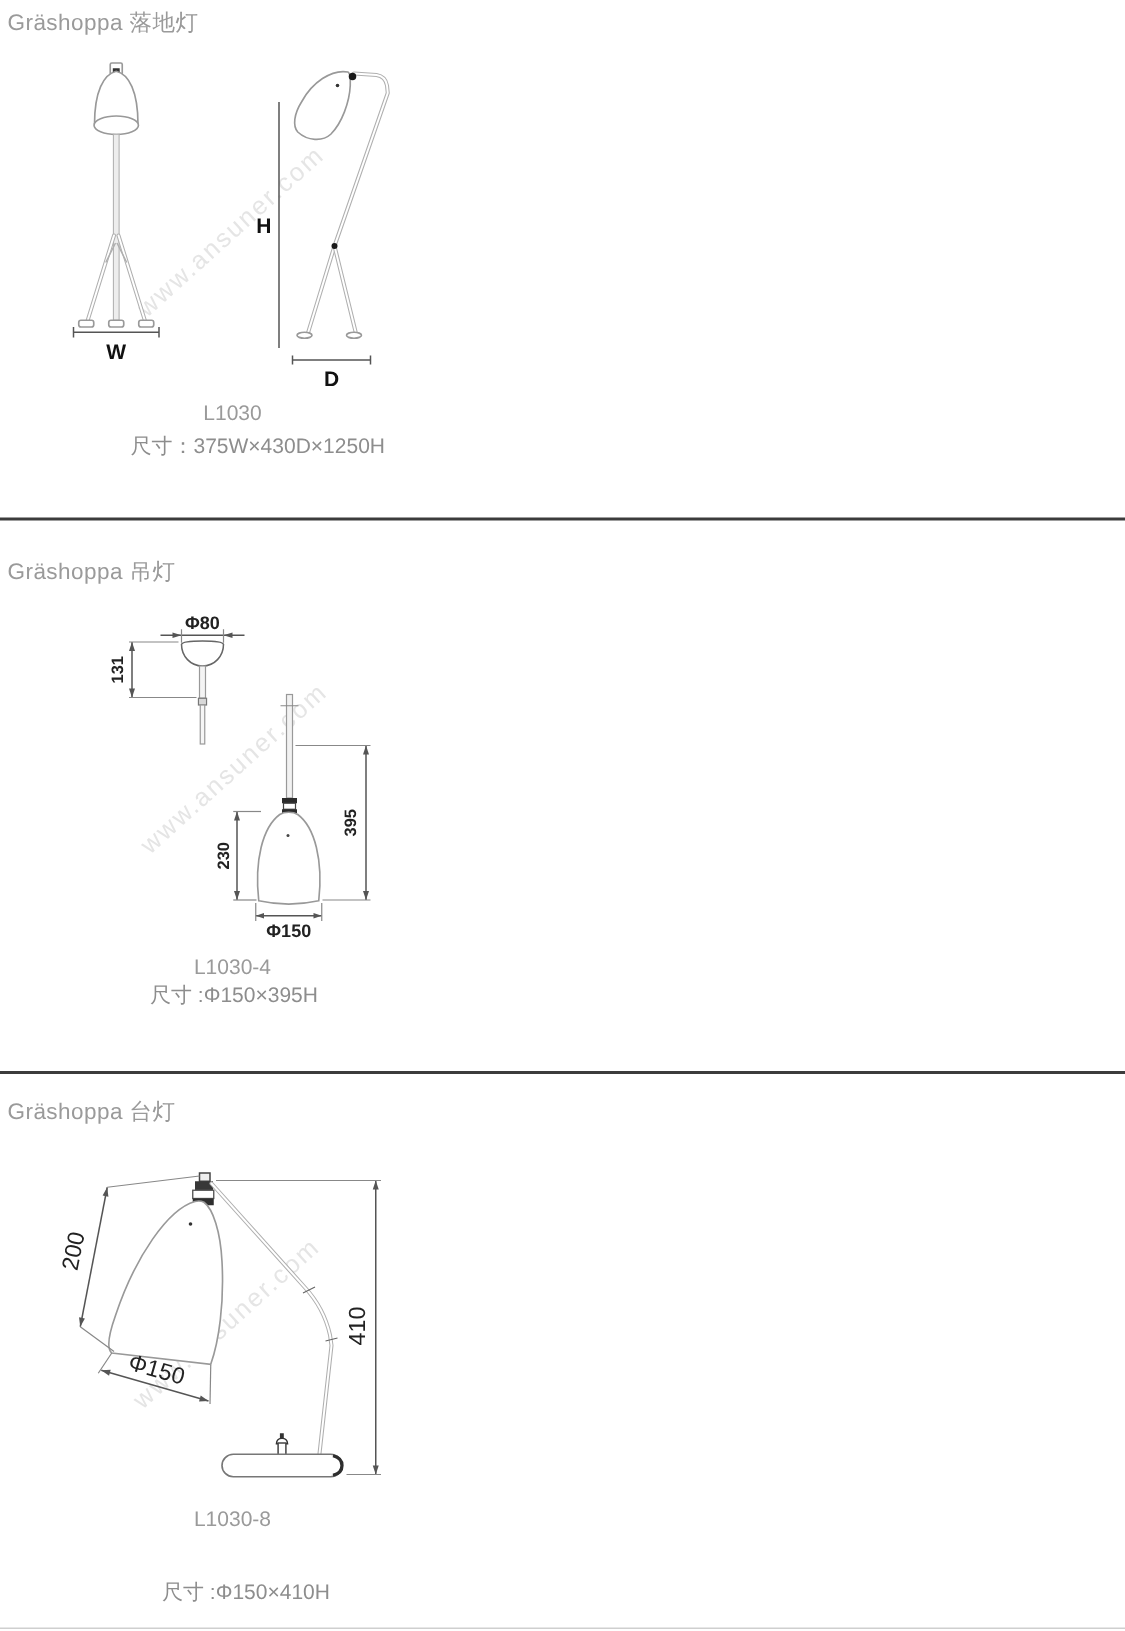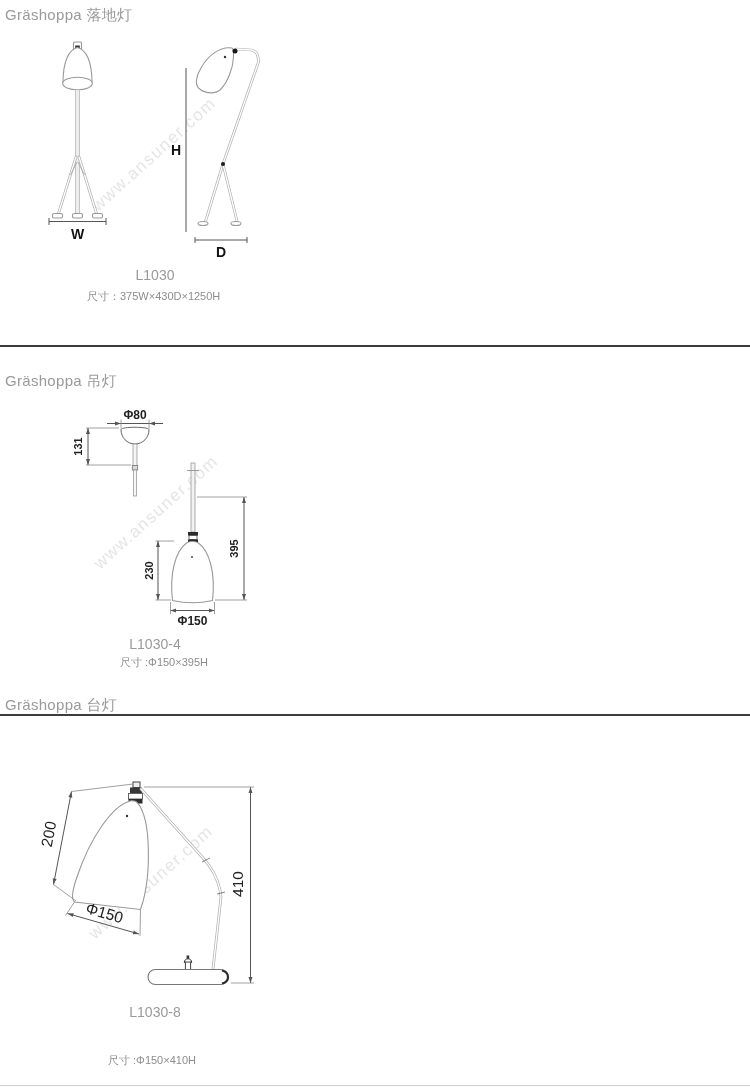--- a/index.html
+++ b/index.html
@@ -1,21 +1,21 @@
 <!DOCTYPE html>
 <html><head>
 <meta charset="utf-8">
 <style>
   * { margin:0; padding:0; box-sizing:border-box; }
   html,body { background:#ffffff; }
   .page { position:relative; width:750px; height:1087px; background:#fff; overflow:hidden;
           font-family:"Liberation Sans", sans-serif;padding-left:14px; }
   .section-title { position:absolute; left:5px; font-size:15px; color:#9a9a9a; letter-spacing:.3px; }
   .model { position:absolute; left:75px; width:160px; text-align:center; font-size:14px; color:#9a9a9a; }
-  .size  { position:absolute; font-size:11px; color:#8d8d8d; }
+  .size  { position:absolute; font-size:14px; color:#8d8d8d; }
   .divider { position:absolute; left:0; width:750px; height:2px; background:#3c3c3c; }
   .bottom-rule { position:absolute; left:0; width:750px; height:1px; background:#cfcfcf; }
   svg { position:absolute; display:block; }
   svg text { font-family:"Liberation Sans", sans-serif; }
   .dim-big { font-size:14px; font-weight:bold; fill:#111; }
   .dim-sm  { font-size:11px; font-weight:600; fill:#222; }
   .dim-md  { font-size:12px; font-weight:600; fill:#222; }
   .dim-lg  { font-size:15.5px; fill:#222; }
   .wm { font-size:17px; fill:#e5e5e5; letter-spacing:1.5px; }
   .dimline { stroke:#555; stroke-width:1; fill:none; }
@@ -146,25 +146,25 @@
         <polygon points="244,497 242,503 246,503" class="arrow"></polygon>
         <polygon points="244,600 242,594 246,594" class="arrow"></polygon>
         <line x1="197" y1="497" x2="247" y2="497" class="extline"></line>
         <line x1="215" y1="600" x2="247" y2="600" class="extline"></line>
         <text transform="translate(237.5,548.5) rotate(-90)" text-anchor="middle" class="dim-sm">395</text>
       </g>
     </g>
   </svg>
 
   <div class="model" style="top:636px">L1030-4</div>
-  <div class="size" style="left:120px; top:655px">尺寸 :Φ150×395H</div>
+  <div class="size" style="left:100px; top:655px">尺寸 :Φ150×395H</div>
 
   <div class="divider" style="top:714px"></div>
 
-  <div class="section-title" style="top:696px">Gräshoppa 台灯</div>
+  <div class="section-title" style="top:732px">Gräshoppa 台灯</div>
 
   <svg width="240" height="235" viewBox="40 770 240 235" style="left:40px; top:770px;">
 
     <text class="wm" transform="translate(95,940) rotate(-42)">www.ansuner.com</text>
 
     <g>
       <g>
         <rect x="133" y="782" width="7" height="5.5" fill="#eee" stroke="#444" stroke-width="1"></rect>
         <rect x="130" y="787.5" width="12" height="6" fill="#383838"></rect>
         <rect x="128.5" y="793.5" width="14" height="5.5" fill="#fff" stroke="#555" stroke-width=".9"></rect>

